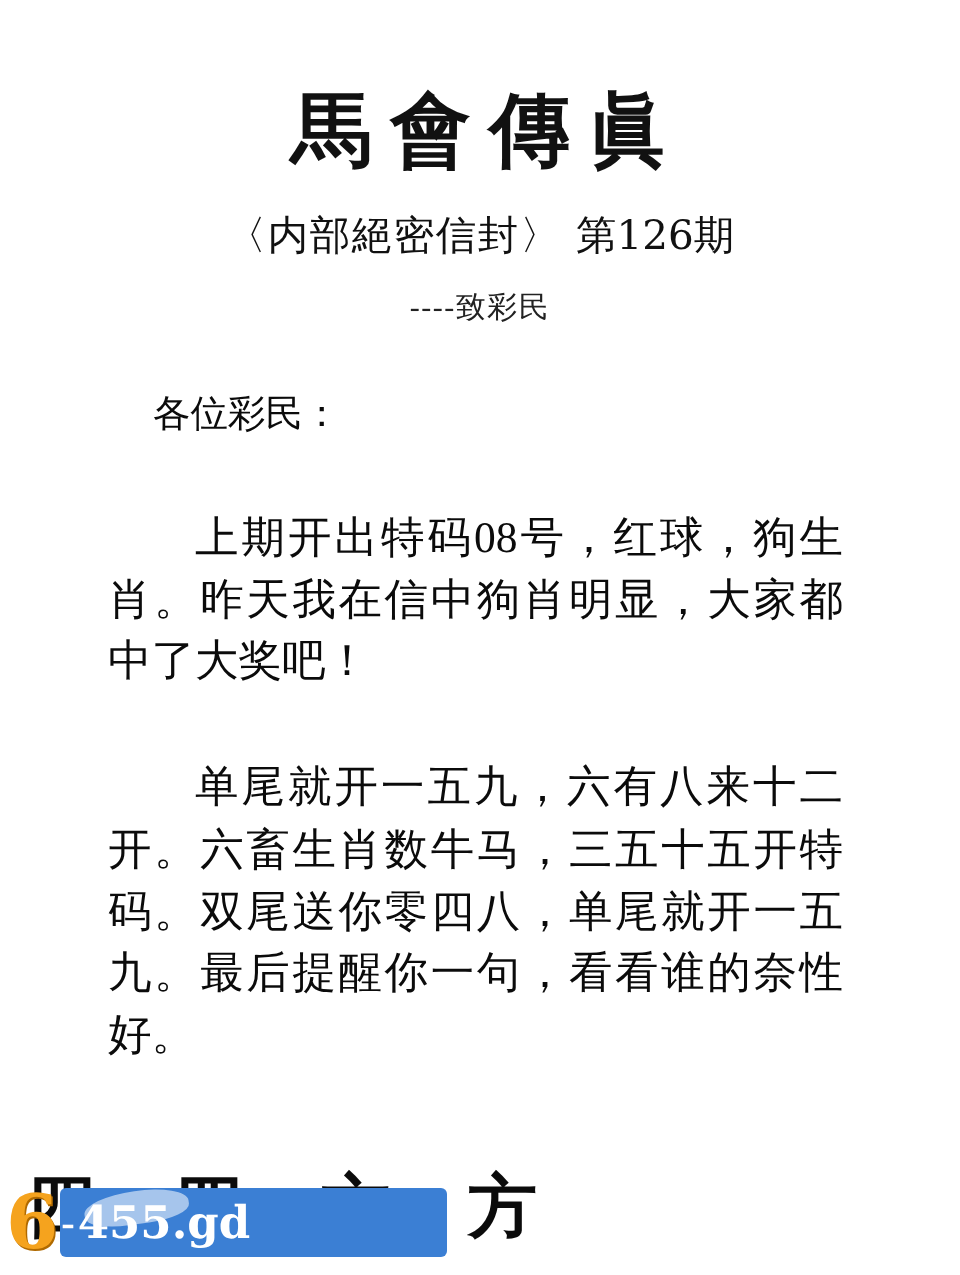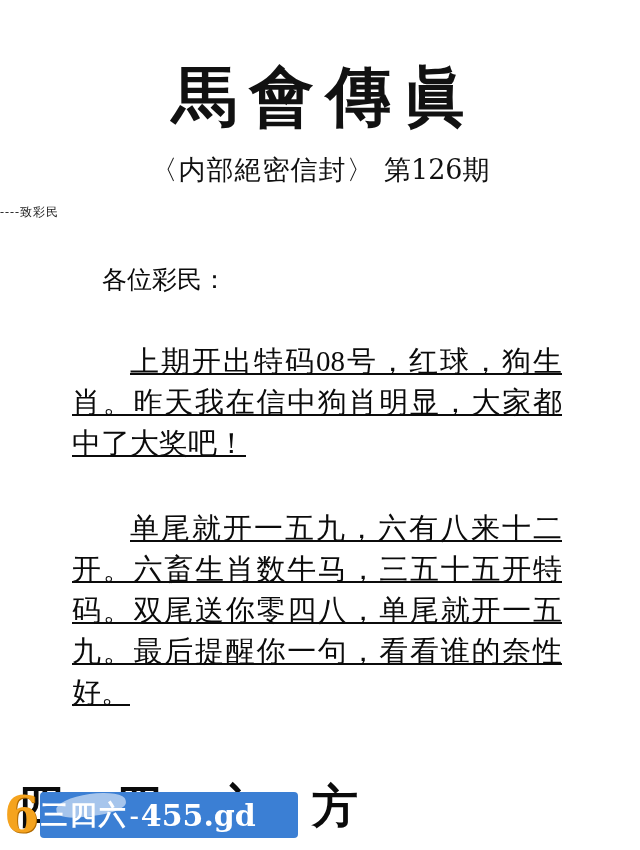--- a/index.html
+++ b/index.html
@@ -16,23 +16,23 @@
   }
   .page {
     position: absolute;
     left: 0; top: 0;
     width: 640px;
     height: 850px;
     background: #ffffff;
   }
   .title {
     text-align: center;
-    font-family: Liberation Serif, serif;
-    font-weight: bold;
-    font-size: 65px;
+    font-family: Liberation Mono, monospace;
+    font-weight: bold;
+    font-size: 54px;
     letter-spacing: 12px;
     color: #111111;
     margin: 0;
     padding-top: 62px;
     line-height: 1.1;
     text-indent: 12px;
   }
   .subtitle {
     text-align: center;
     font-family: "DejaVu Serif", serif;
@@ -40,22 +40,22 @@
     color: #111111;
     margin: 0;
     padding-top: 18px;
     letter-spacing: 1px;
   }
   .subtitle .issue {
     font-weight: normal;
     letter-spacing: 0px;
   }
   .dedication {
-    text-align: left;
-    font-size: 12px;
+    text-align: center;
+    font-size: 20px;
     color: #222222;
     margin: 0;
     padding-top: 16px;
     letter-spacing: 1px;
   }
   .body-text {
     margin: 16px;
     padding: 0 62px 0 56px;
     color: #0b0b0b;
   }
@@ -71,21 +71,20 @@
     padding-left: 108px;
     line-height: 1.5;
   }
   .para {
     font-size: 29px;
     line-height: 1.42;
     padding-top: 14px;
     text-indent: 58px;
     text-align: justify;
     letter-spacing: 0px;
-    text-decoration: underline;
   }
   .bigline {
     text-align: left;
     font-family: "DejaVu Serif", serif;
     font-weight: bold;
     font-size: 46px;
     letter-spacing: 18px;
     color: #0b0b0b;
     padding-top: 34px;
     text-indent: 18px;
@@ -194,18 +193,17 @@
     
     
     
     
   </div>
 
   <div class="footer-logo">
     <div class="logo-bg"></div>
     <div class="logo-swoosh"></div>
     <span class="logo-six">6</span>
-    <span class="logo-cn">三四六</span>
     <span class="logo-dash">-</span>
     <span class="logo-dom">455.gd</span>
   </div>
 
 </div>
 
 </body></html>

